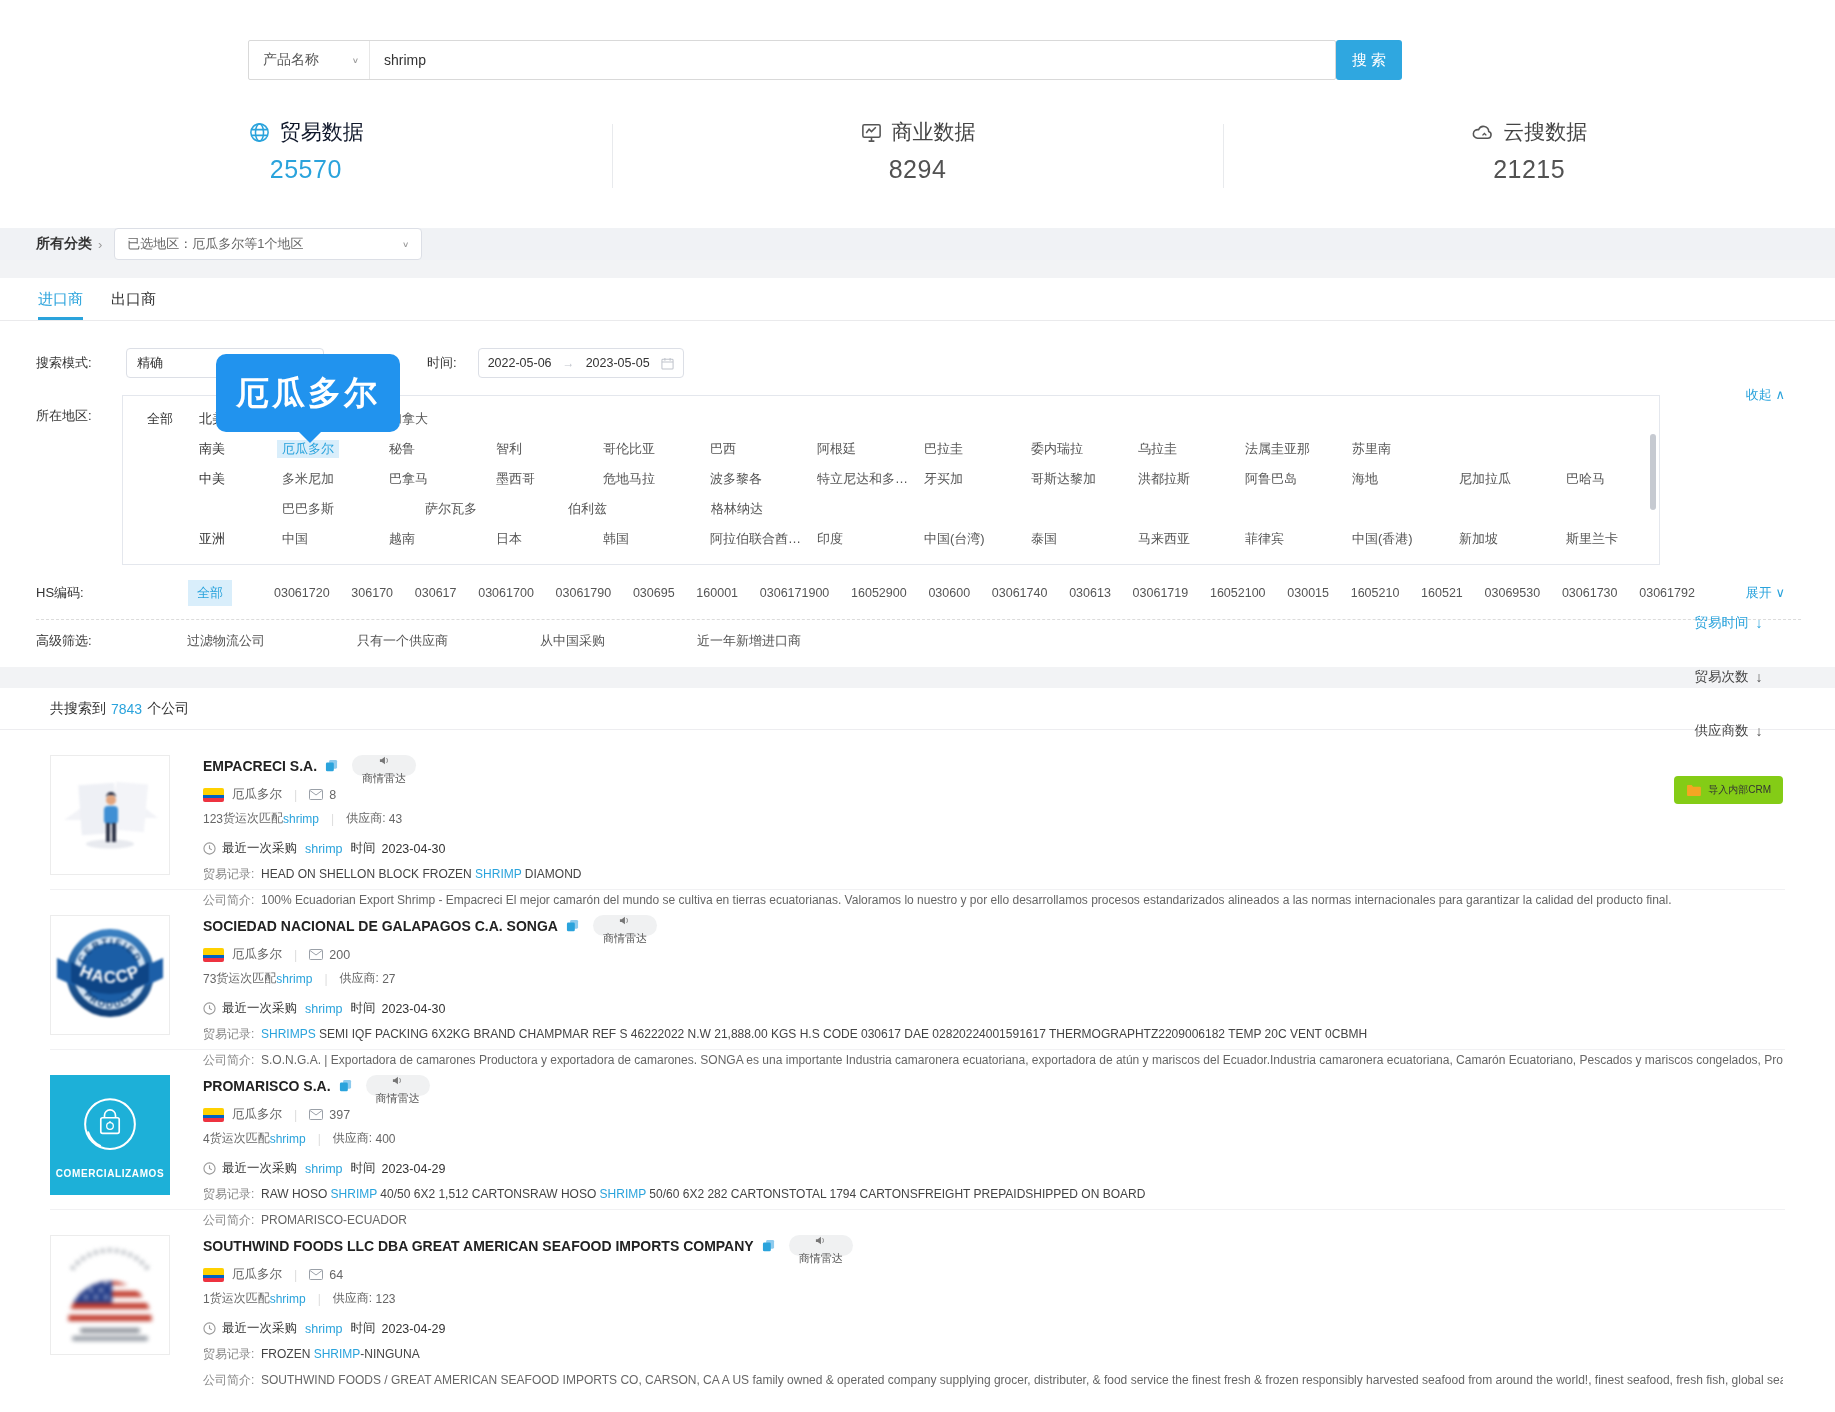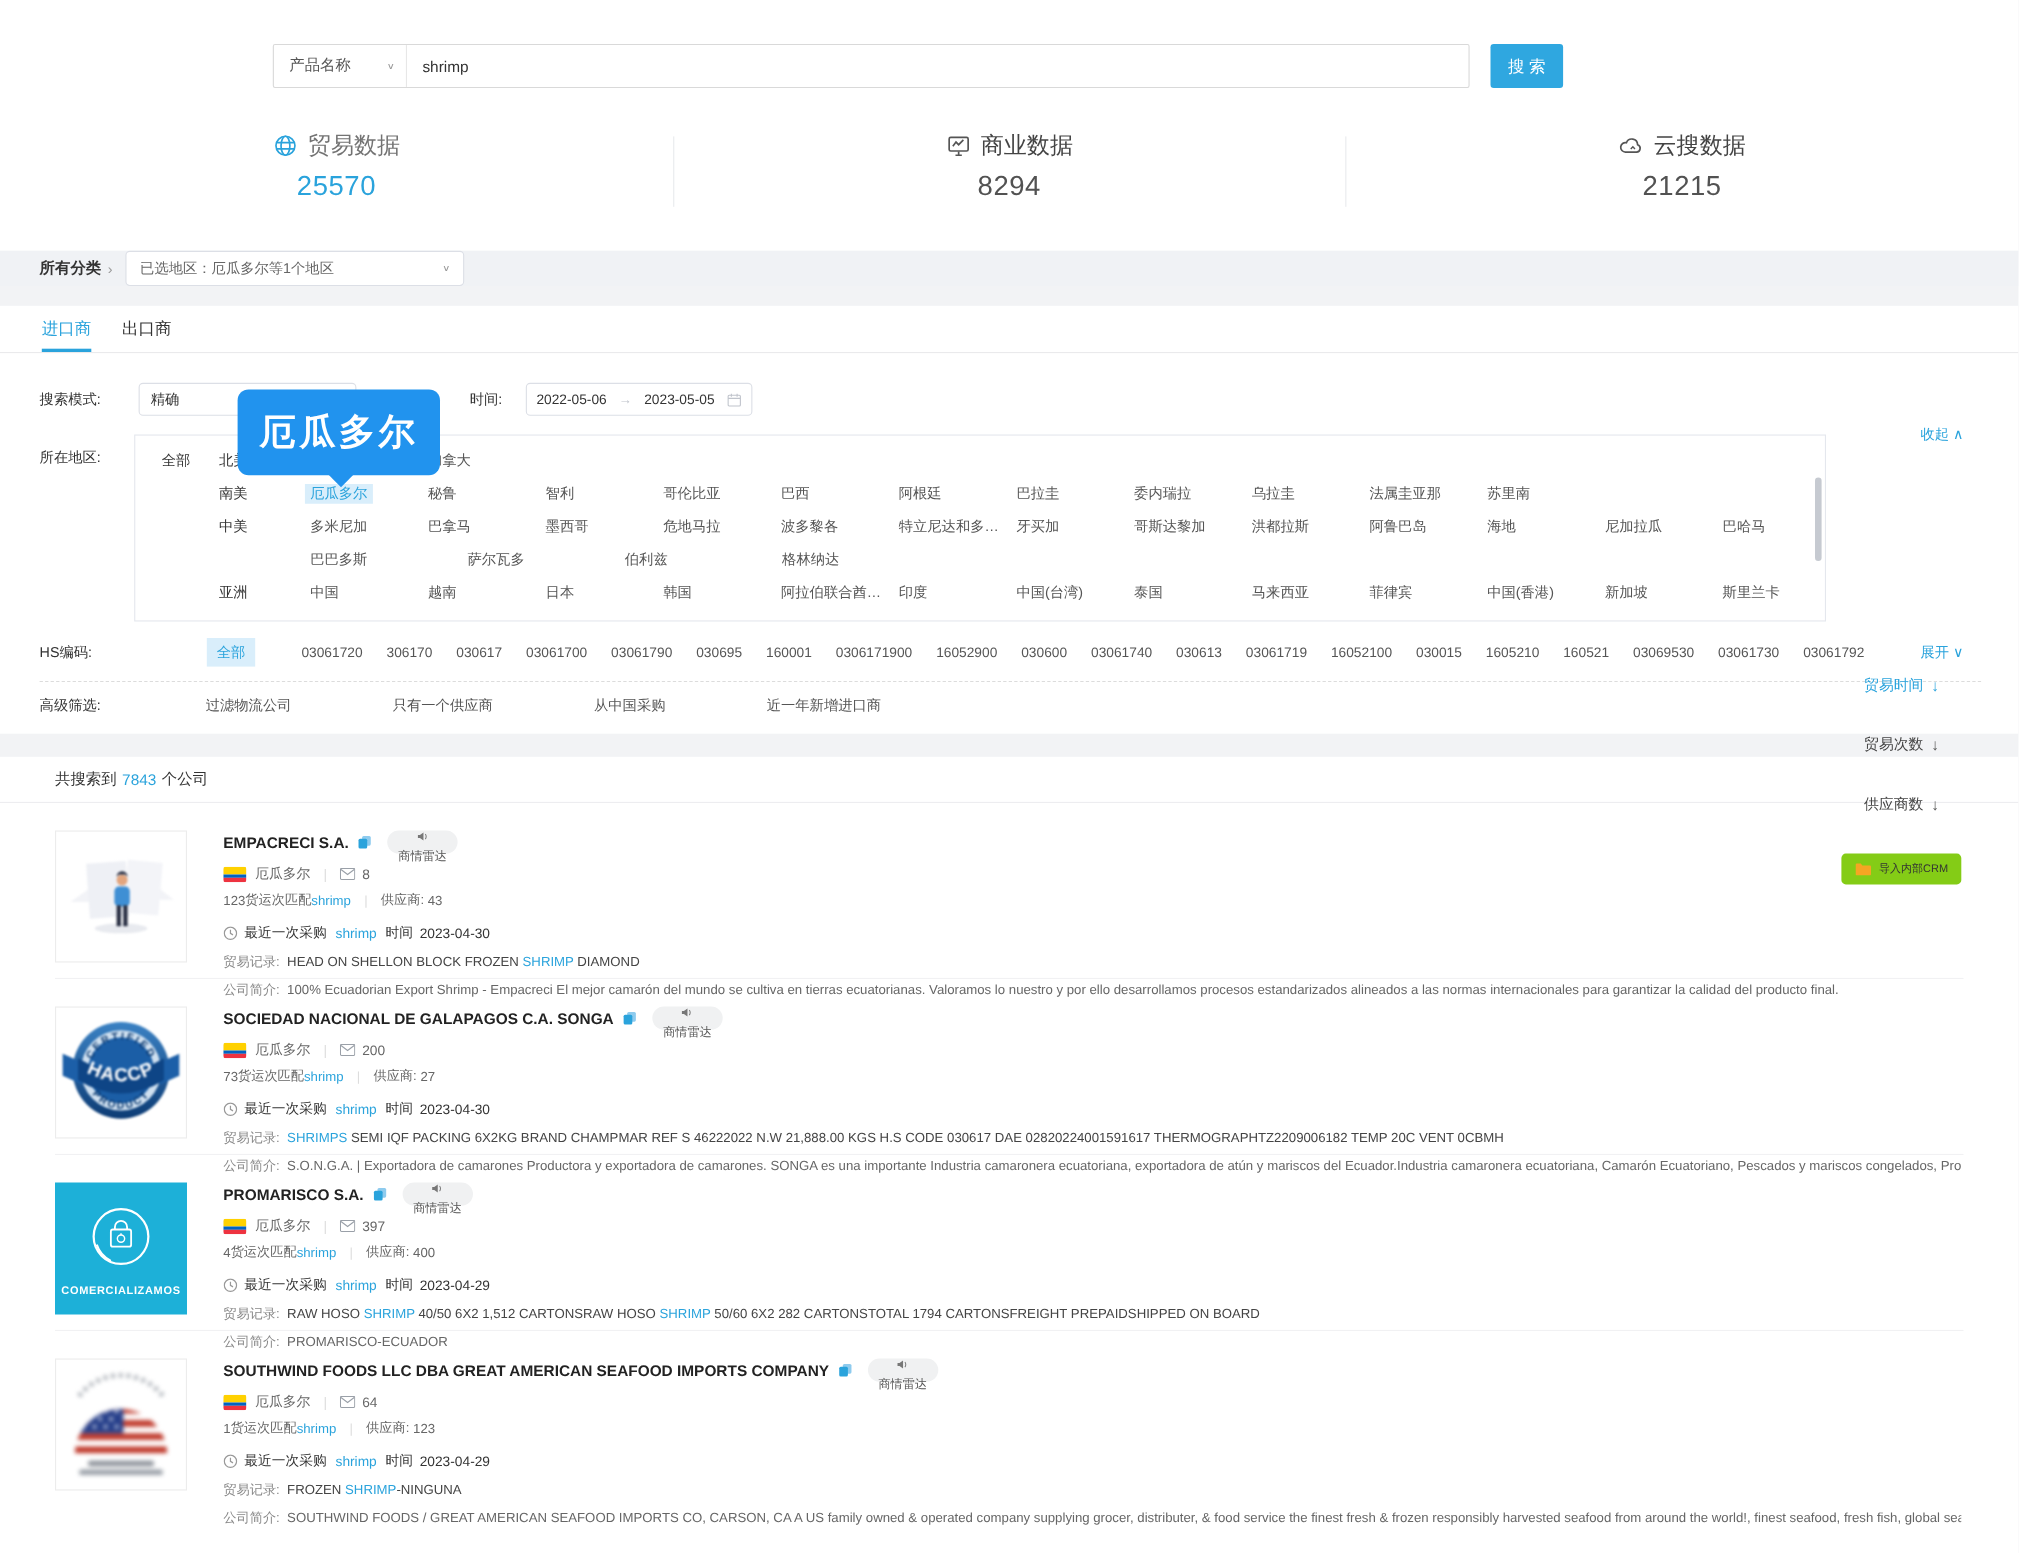--- a/index.html
+++ b/index.html
@@ -9,27 +9,27 @@
     font-family:"Liberation Sans","DejaVu Sans",sans-serif;
     -webkit-font-smoothing:antialiased;
   }
   
   .top{position:absolute;top:0;left:0;right:0;height:228px;background:#fff;}
   .search-row{position:absolute;left:248px;top:40px;display:flex;align-items:flex-start;}
   .search-bar{width:1088px;height:40px;box-sizing:border-box;border:1px solid #d9d9d9;border-radius:2px;background:#fff;display:flex;align-items:center;}
   .search-cat{width:96px;flex-shrink:0;height:100%;display:flex;align-items:center;justify-content:space-between;padding:0 10px 0 14px;border-right:1px solid #e7e7e7;font-size:14px;color:#555;cursor:pointer;}
   .chev{font-size:10px;color:#999;transform:scaleY(.8);}
   .search-input{flex:1;border:none;outline:none;font-size:14px;color:#333;padding:0 14px;font-family:inherit;background:transparent;}
-  .search-btn{margin-left:19px;width:66px;height:40px;background:#2fa7e0;color:#fff;border:none;border-radius:3px;font-size:15px;cursor:pointer;font-family:inherit;}
+  .search-btn{margin-left:0;width:66px;height:40px;background:#2fa7e0;color:#fff;border:none;border-radius:3px;font-size:15px;cursor:pointer;font-family:inherit;}
   .stats{position:absolute;top:108px;left:0;right:0;height:86px;display:flex;}
   .stat{flex:1;position:relative;display:flex;flex-direction:column;align-items:center;justify-content:center;cursor:pointer;}
   .stat:not(:first-child)::before{content:'';position:absolute;left:0;top:16px;bottom:6px;width:1px;background:#e8eaed;}
   .stat-label{display:flex;align-items:center;gap:9px;font-size:21px;color:#444;}
   .stat-value{margin-top:9px;font-size:25px;color:#525252;letter-spacing:.5px;}
-  .stat.active .stat-label{color:#737373;}
+  .stat.active .stat-label{color:#0f172a;}
   .stat.active .stat-value{color:#2aa3dc;}
   
   .band{position:absolute;top:228px;left:0;right:0;height:32px;background:#f0f2f5;display:flex;align-items:center;padding-left:36px;box-sizing:border-box;}
   .band-label{font-size:14px;color:#333;font-weight:bold;}
   .band-arrow{color:#999;margin:0 12px 0 6px;font-size:13px;}
   .class-select{width:282px;height:30px;background:#fff;border:1px solid #dcdfe6;border-radius:4px;display:flex;align-items:center;justify-content:space-between;padding:0 12px;font-size:13px;color:#666;cursor:pointer;}
   
   .fpanel{position:absolute;top:278px;left:0;right:0;height:389px;background:#fff;}
   .tabs{height:42px;border-bottom:1px solid #eaeaec;display:flex;gap:28px;padding-left:38px;}
   .tab{display:flex;align-items:center;font-size:15px;color:#333;position:relative;cursor:pointer;}

